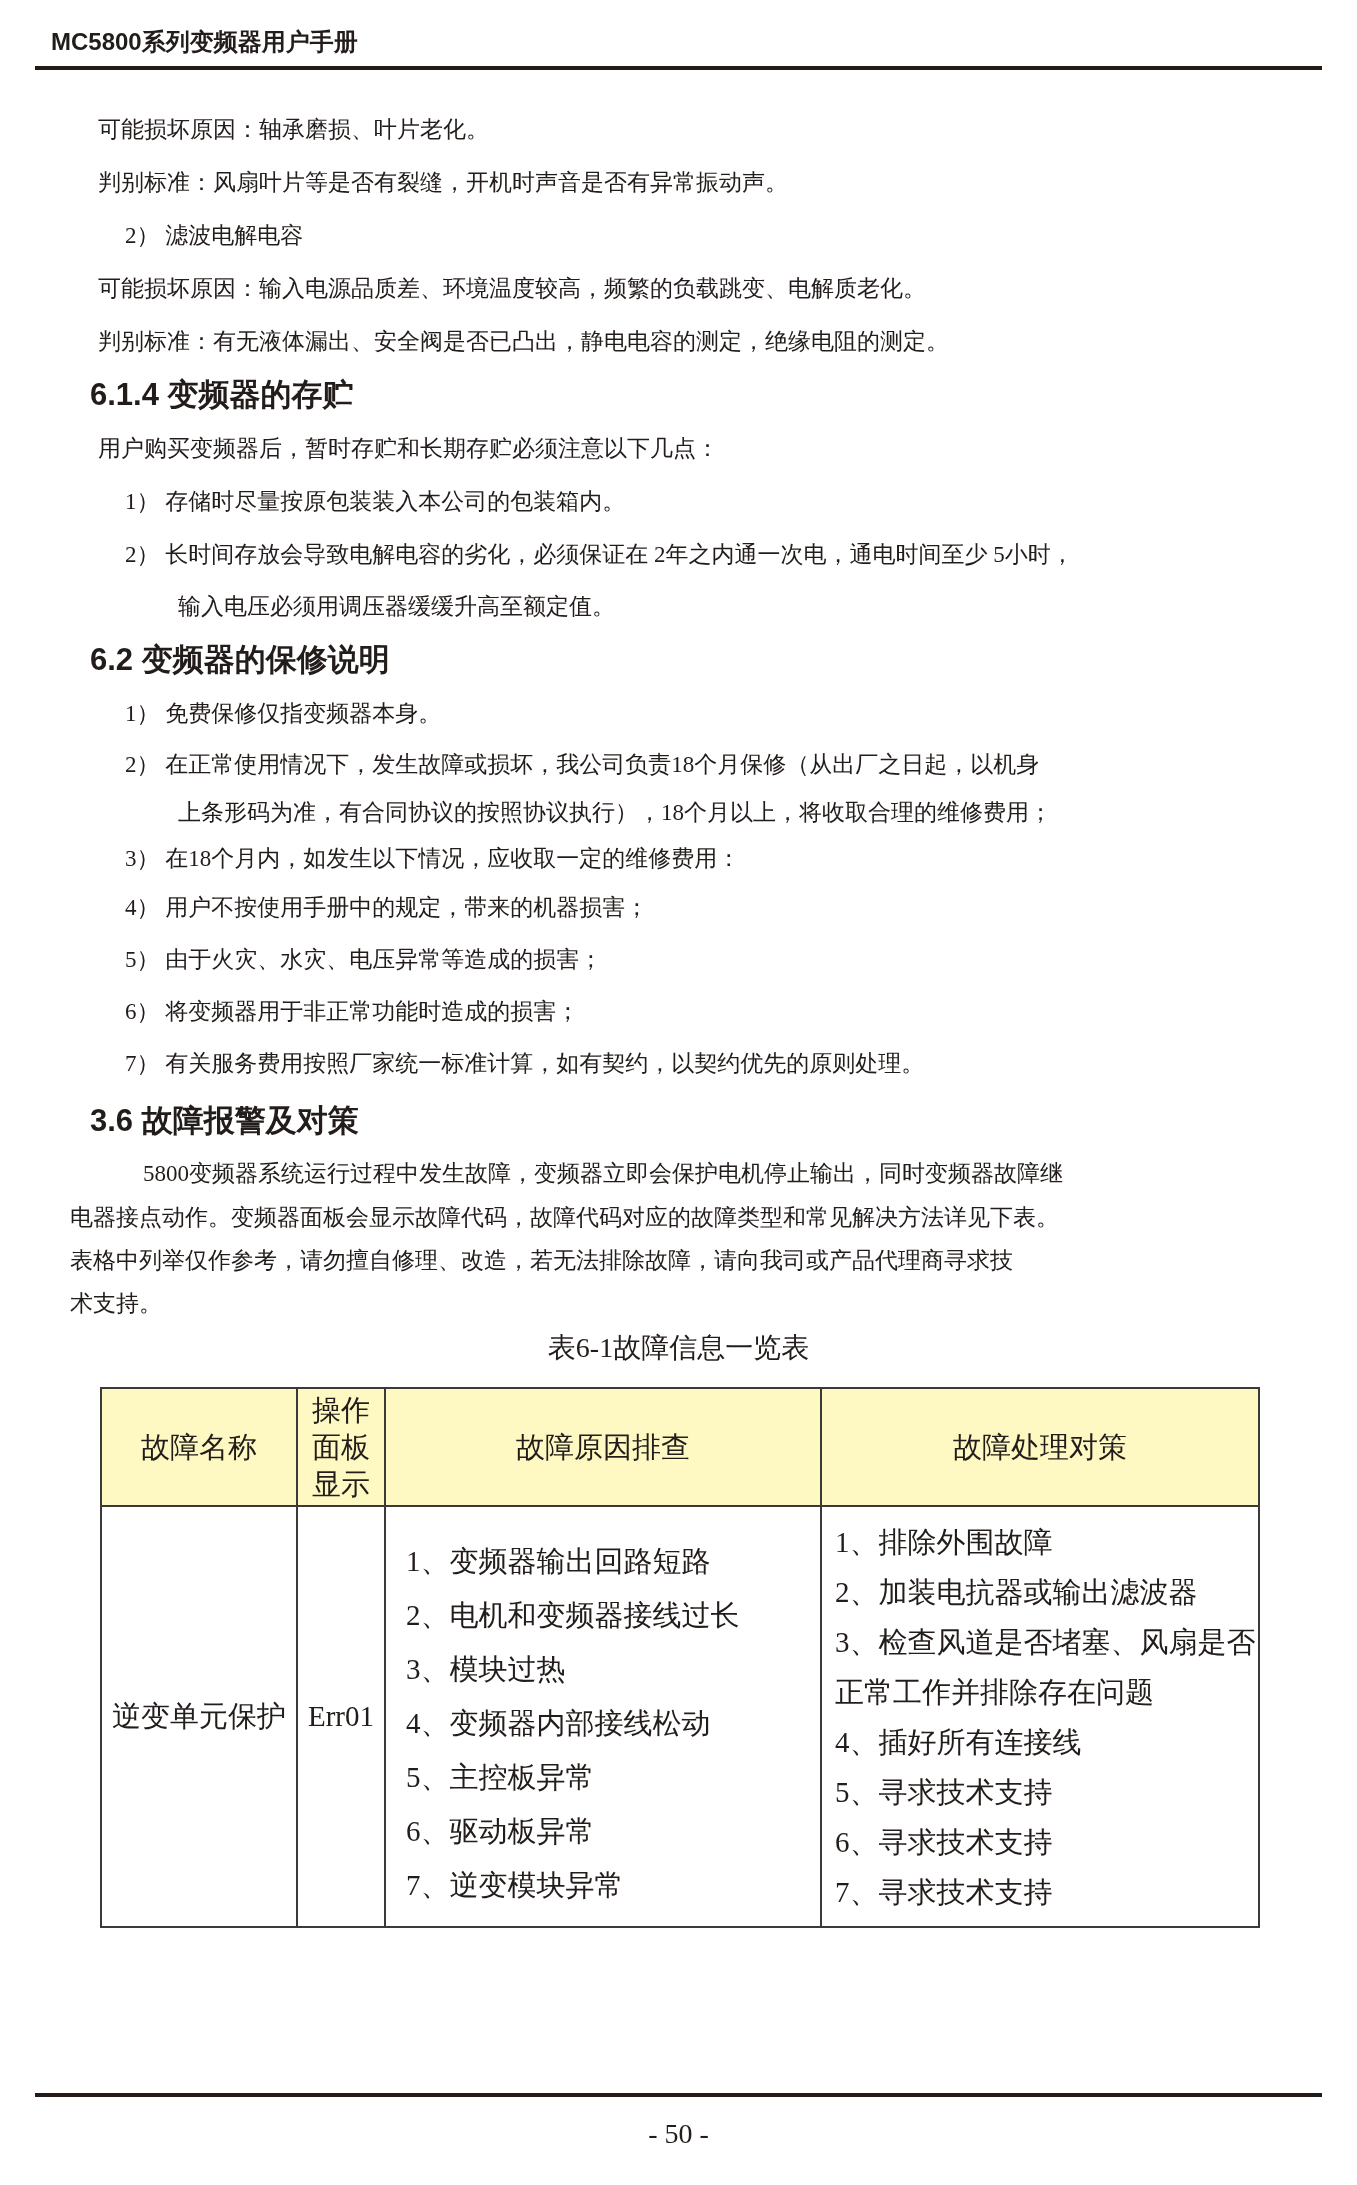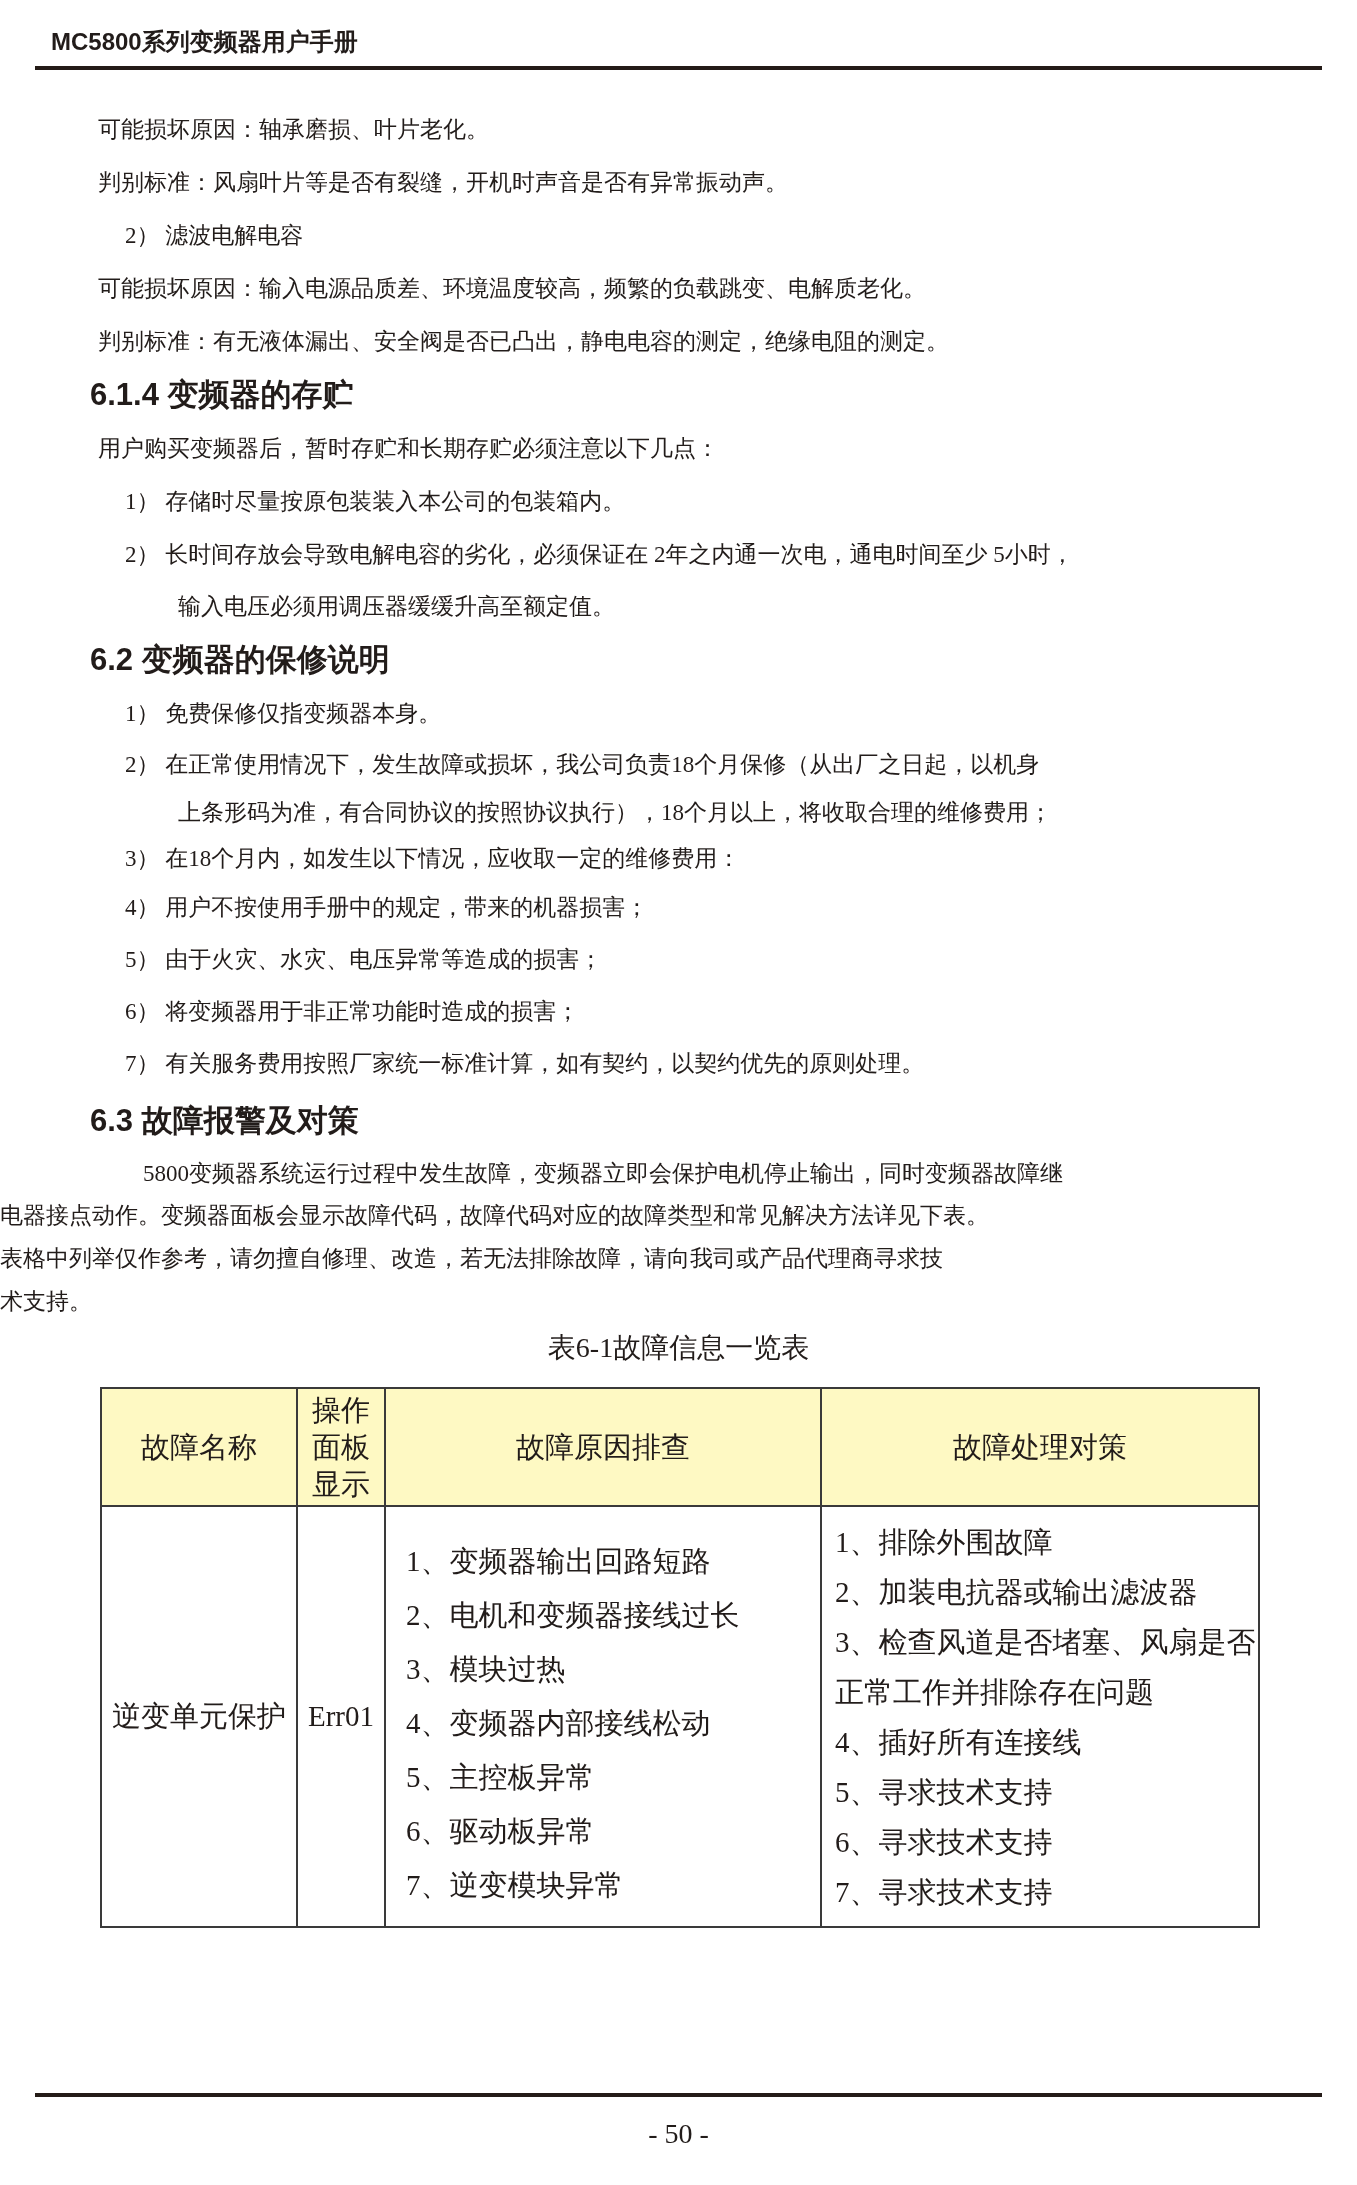--- a/index.html
+++ b/index.html
@@ -16,21 +16,21 @@
   }
   .header-rule{
     position:absolute;left:35px;top:66px;width:1287px;height:4px;background:#241b17;
   }
   
   .content{position:absolute;left:0;top:103px;width:1357px;}
   .line{font-size:23px;height:53px;line-height:53px;white-space:nowrap;}
   .pl-para{padding-left:98px;}
   .pl-list{padding-left:125px;}
   .pl-cont{padding-left:178px;}
-  .pl-flush{font-family:Liberation Mono, monospace;}
+  .pl-flush{padding-left:70px;}
   .pl-pindent{padding-left:143px;}
   .heading{
     font-family:"Liberation Sans","DejaVu Sans",sans-serif;
     font-weight:bold;font-size:31px;height:54px;line-height:54px;
     padding-left:90px;white-space:nowrap;
   }
   .h-62{height:54px;}
   .h-63{height:62px;line-height:62px;}
   .h50{height:50px;line-height:50px;}
   .h52{height:52px;line-height:52px;}
@@ -94,21 +94,21 @@
   <div class="heading h-62">6.2  变频器的保修说明</div>
   <div class="line pl-list">1） 免费保修仅指变频器本身。</div>
   <div class="line pl-list h50">2） 在正常使用情况下，发生故障或损坏，我公司负责18个月保修（从出厂之日起，以机身</div>
   <div class="line pl-cont h46">上条形码为准，有合同协议的按照协议执行），18个月以上，将收取合理的维修费用；</div>
   <div class="line pl-list h46">3） 在18个月内，如发生以下情况，应收取一定的维修费用：</div>
   <div class="line pl-list h52">4） 用户不按使用手册中的规定，带来的机器损害；</div>
   <div class="line pl-list h52">5） 由于火灾、水灾、电压异常等造成的损害；</div>
   <div class="line pl-list h52">6） 将变频器用于非正常功能时造成的损害；</div>
   <div class="line pl-list h52">7） 有关服务费用按照厂家统一标准计算，如有契约，以契约优先的原则处理。</div>
 
-  <div class="heading h-63">6.3  故障报警及对策</div>
+  <div class="heading h-63">3.6  故障报警及对策</div>
   <div class="line pl-pindent h44">5800变频器系统运行过程中发生故障，变频器立即会保护电机停止输出，同时变频器故障继</div>
   <div class="line pl-flush h43">电器接点动作。变频器面板会显示故障代码，故障代码对应的故障类型和常见解决方法详见下表。</div>
   <div class="line pl-flush h43">表格中列举仅作参考，请勿擅自修理、改造，若无法排除故障，请向我司或产品代理商寻求技</div>
   <div class="line pl-flush h43">术支持。</div>
 
   <div class="table-caption">表6-1故障信息一览表</div>
 
   <table class="fault-table">
     <colgroup>
       <col class="col-name">

